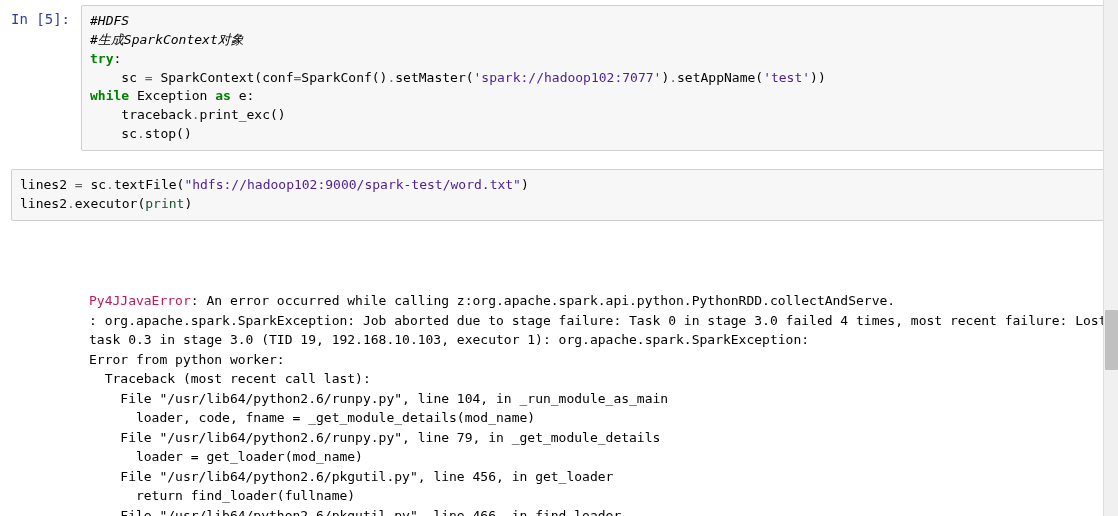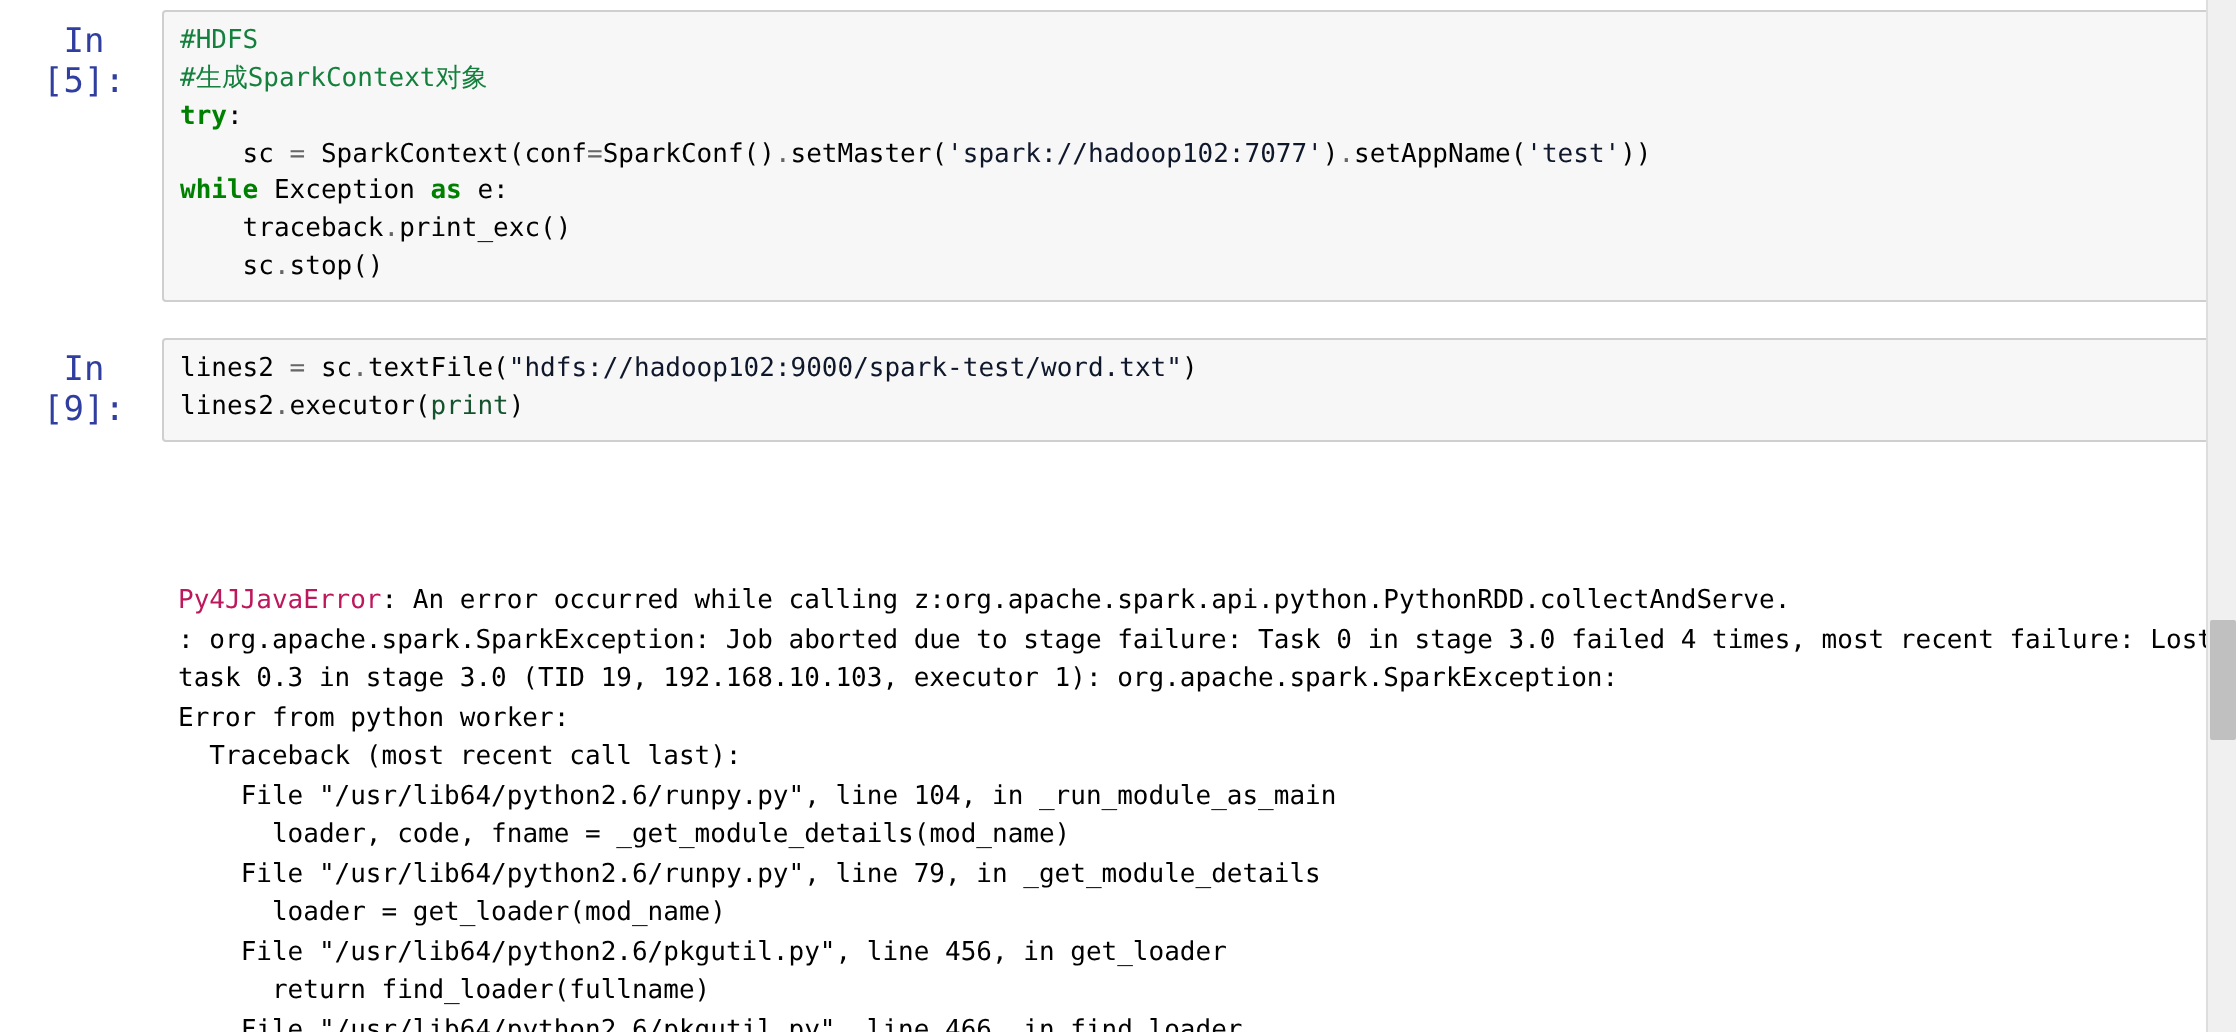--- a/index.html
+++ b/index.html
@@ -10,25 +10,25 @@
     width: 1118px;
     overflow-x: hidden;
   }
   .cell {
     display: flex;
     padding: 4px 10px;
     border: 1px solid transparent;
   }
   .prompt {
     flex: 0 0 70px;
-    text-align: center;
+    text-align: left;
     padding-right: 8px;
     font-family: monospace;
     color: #303F9F;
-    font-size: 17px;
+    font-size: 14px;
     padding-top: 6px;
   }
   .prompt .in-label { color: #303F9F; }
   .input-area {
     flex: 1;
     border: 1px solid #cfcfcf;
     background: #f7f7f7;
     padding: 6px 8px;
     border-radius: 2px;
     line-height: 1.45;
@@ -38,23 +38,23 @@
   .output-area {
     flex: 1;
     padding: 2px 0 2px 8px;
     line-height: 1.5;
     white-space: pre-wrap;
     font-family: "Consolas", "Menlo", monospace;
     font-size: 13px;
     color: #000;
     overflow: hidden;
   }
-  .c-comment { color: #15803d; }
+  .c-comment { color: #000000; font-style: italic; }
   .c-keyword { color: #008000; font-weight: bold; }
-  .c-string { color: #0f172a; }
+  .c-string { color: #4c1d95; }
   .c-builtin { color: #14532d; }
   .c-number { color: #008000; font-weight: bold; }
   .c-op { color: #666; }
   .c-name { color: #000; }
   .err-name { color: #be185d; }
   .scrollbar-track {
     position: fixed;
     right: 0;
     top: 0;
     width: 15px;
@@ -86,23 +86,20 @@
 <span class="c-keyword">try</span><span class="c-name">:
     sc </span><span class="c-op">=</span><span class="c-name"> SparkContext(conf</span><span class="c-op">=</span><span class="c-name">SparkConf()</span><span class="c-op">.</span><span class="c-name">setMaster(</span><span class="c-string">'spark://hadoop102:7077'</span><span class="c-name">)</span><span class="c-op">.</span><span class="c-name">setAppName(</span><span class="c-string">'test'</span><span class="c-name">))
 </span><span class="c-keyword">while</span><span class="c-name"> Exception </span><span class="c-keyword">as</span><span class="c-name"> e:
     traceback</span><span class="c-op">.</span><span class="c-name">print_exc()
     sc</span><span class="c-op">.</span><span class="c-name">stop()</span></div>
 </div>
 
 <div style="height:8px"></div>
 
 <div class="cell">
-  <div class="prompt">
-    <span class="in-label">In  [9]:</span>
-  </div>
   <div class="input-area" id="code-1"><span class="c-name">lines2 </span><span class="c-op">=</span><span class="c-name"> sc</span><span class="c-op">.</span><span class="c-name">textFile(</span><span class="c-string">"hdfs://hadoop102:9000/spark-test/word.txt"</span><span class="c-name">)
 lines2</span><span class="c-op">.</span><span class="c-name">executor(</span><span class="c-builtin">print</span><span class="c-name">)</span></div>
 </div>
 
 <div class="cell">
   <div class="prompt"></div>
   <div class="output-area">
 <br>
 <span class="err-name">Py4JJavaError</span><span>: </span><span>An error occurred while calling z:org.apache.spark.api.python.PythonRDD.collectAndServe.</span>
 <span style="white-space:pre-wrap">: org.apache.spark.SparkException: Job aborted due to stage failure: Task 0 in stage 3.0 failed 4 times, most recent failure: Lost task 0.3 in stage 3.0 (TID 19, 192.168.10.103, executor 1): org.apache.spark.SparkException: 

